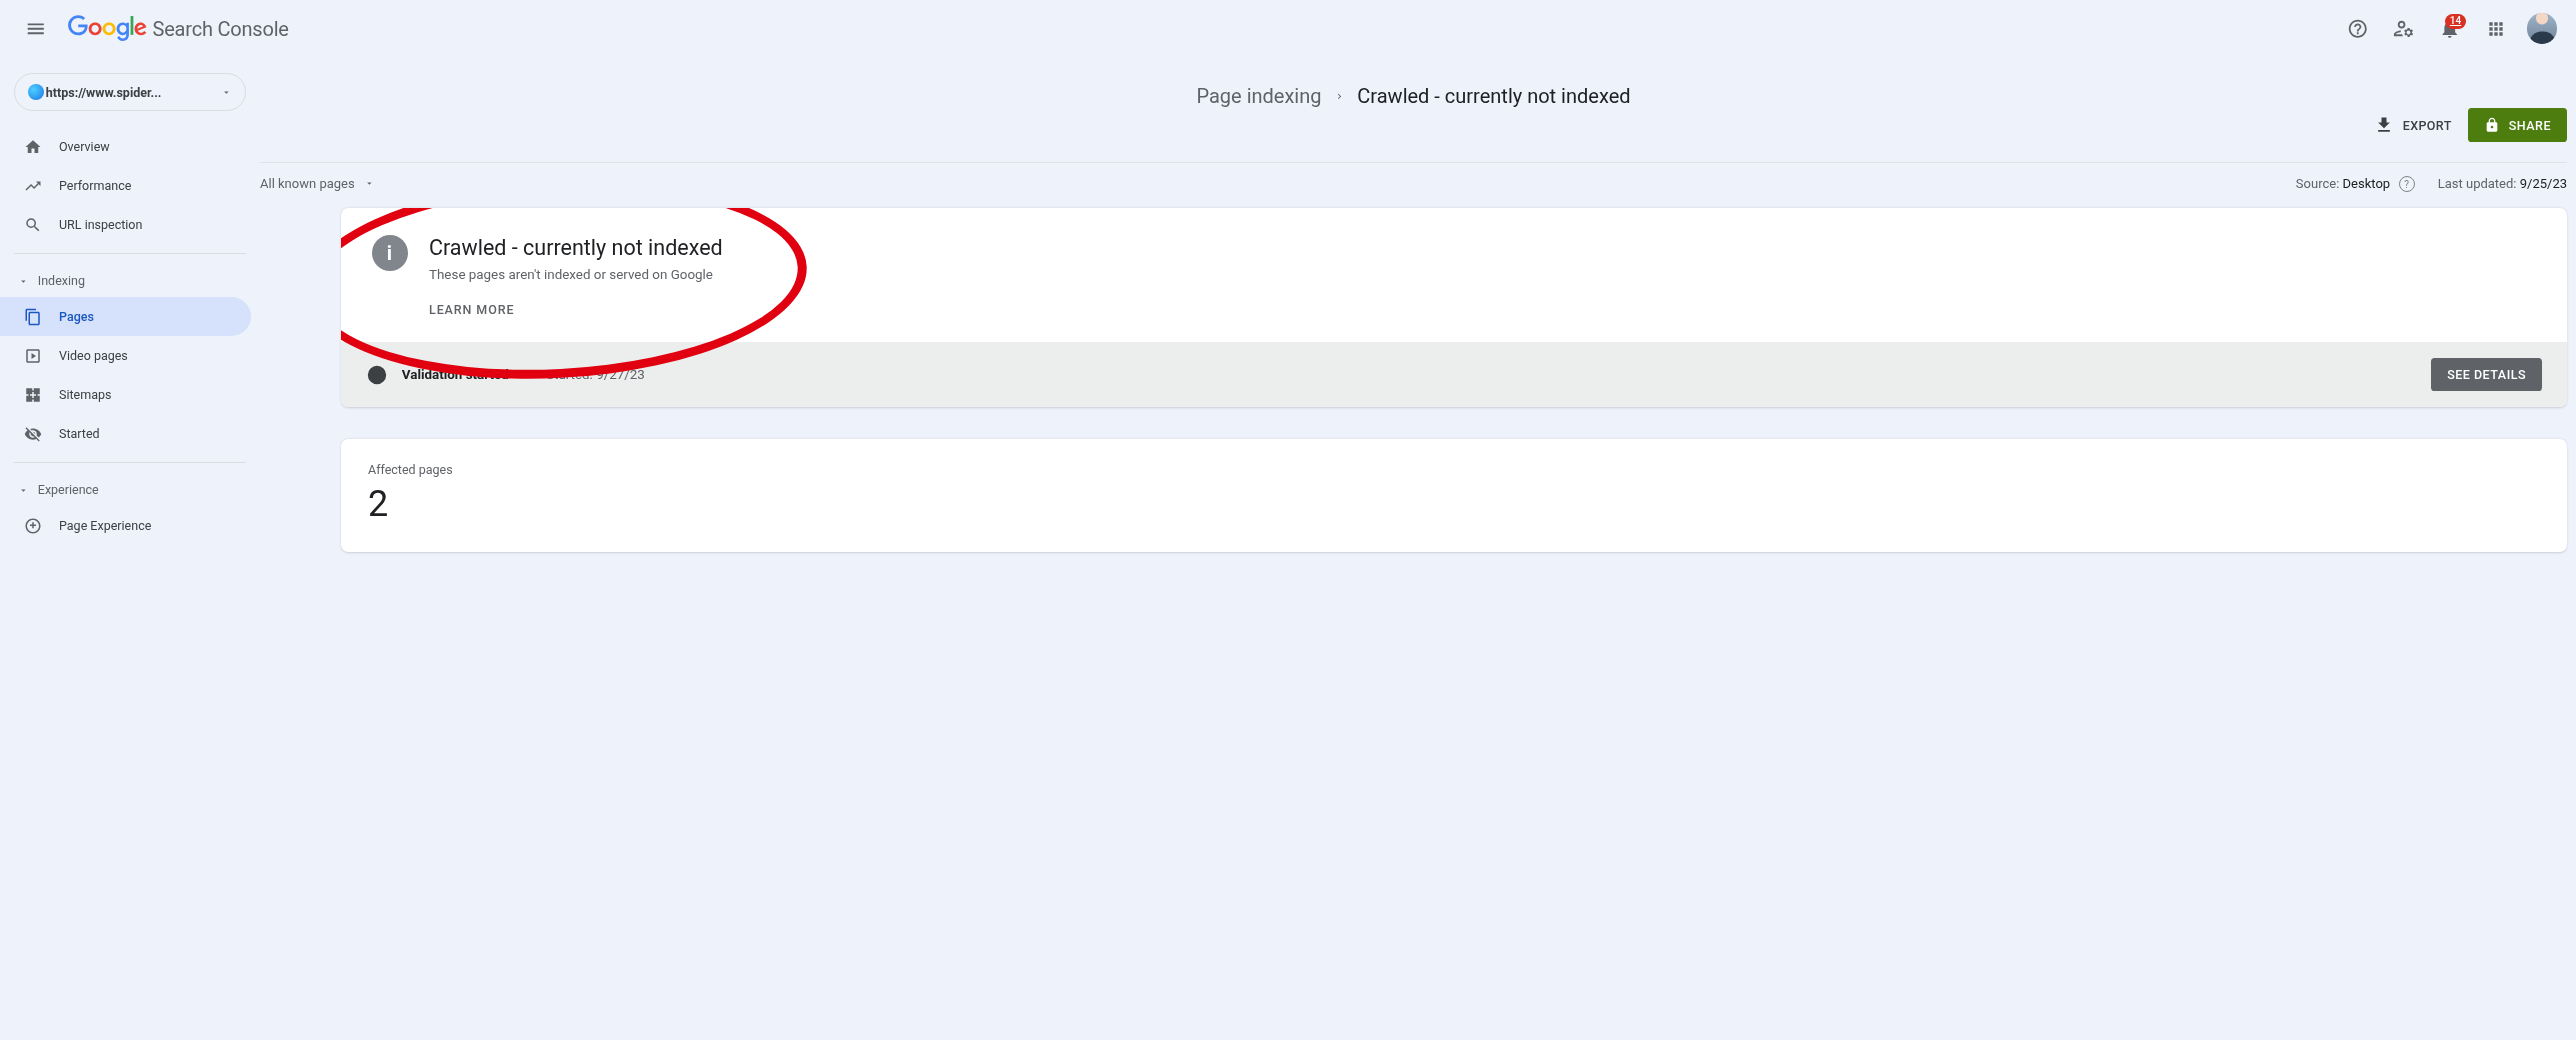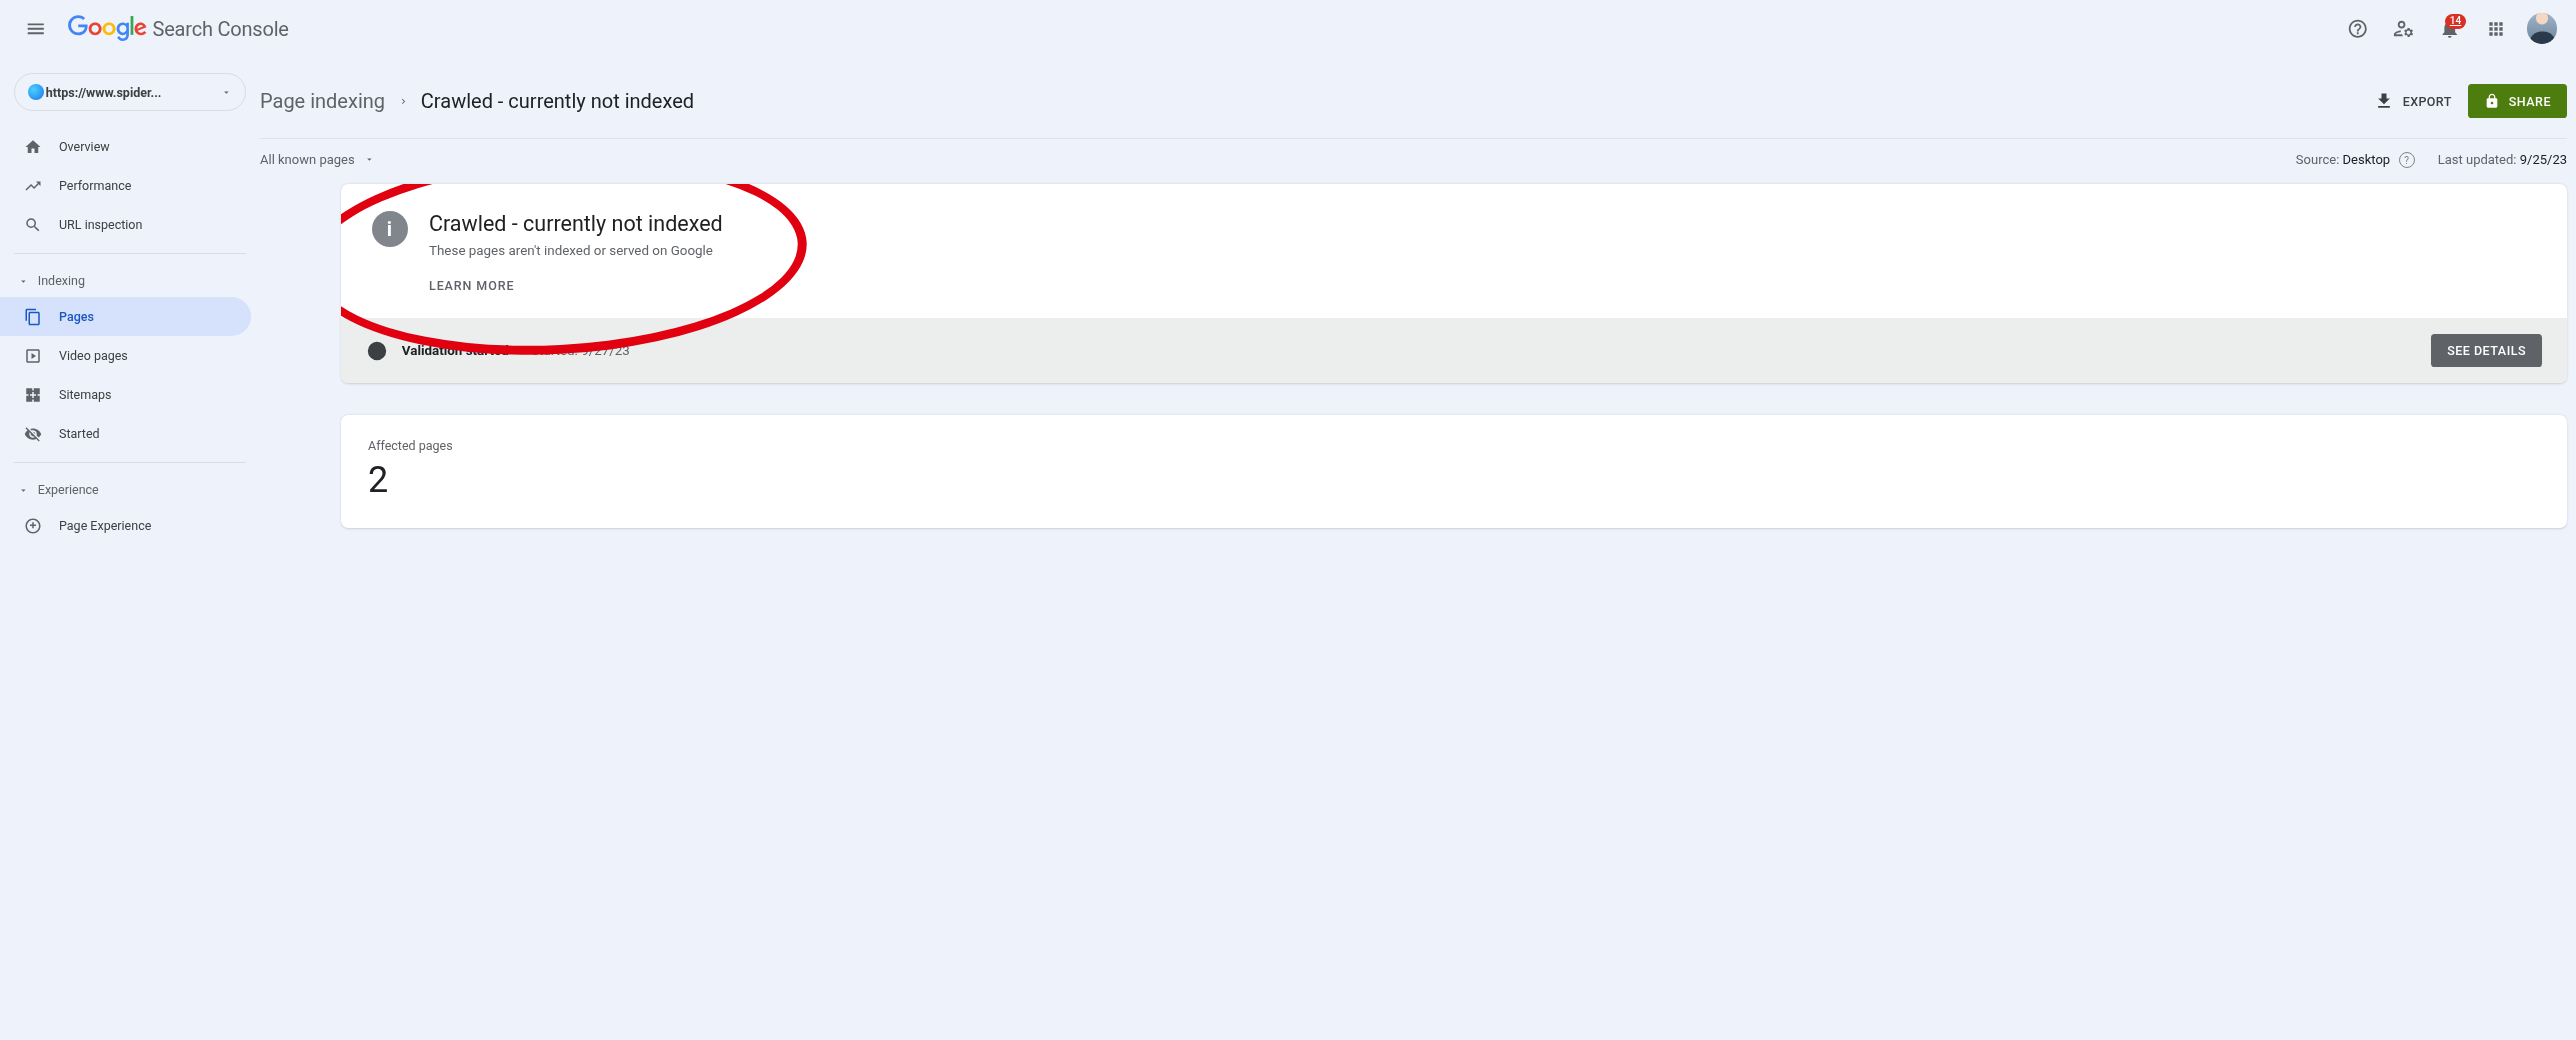--- a/index.html
+++ b/index.html
@@ -34,21 +34,21 @@
   .nav-item { height:39px; display:flex; align-items:center; gap:16px; padding: 0 20px 0 23px; font-size:12.5px; color:#3c4043; cursor:pointer; border-radius: 0 20px 20px 0; margin-right:9px;}
   .nav-item.active { background:#d6e2fb; color:#1a57c2; font-weight:500;}
   .nav-item .nicon { width:20px; display:flex; align-items:center; justify-content:center; color:#5f6368;}
   .nav-item.active .nicon { color:#1a57c2;}
   .nav-hr { border:none; border-top:0.9px solid #dadce0; margin: 9px 14.3px; }
   .nav-section { height:34px; display:flex; align-items:center; gap:9px; padding-left:18px; color:#5f6368; font-size:12.5px; cursor:pointer;}
   .nav-section .chev { transform:translateY(0.9px);}
 
   
   .main { flex:1; padding: 0 9px 0 0; overflow:auto; }
-  .page-head-row { display:flex; align-items:center; padding: 27px 0 20px 0; }
+  .page-head-row { display:flex; align-items:center; padding: 27px 0 20px 0; flex-direction: column; }
   .breadcrumb { display:flex; align-items:center; gap:12.5px; font-size:20px; color:#5f6368;}
   .breadcrumb .current { color:#202124;}
   .head-actions { margin-left:auto; display:flex; align-items:center; gap:16px;}
   .export-btn { display:flex; align-items:center; gap:9px; color:#3c4043; font-size:12.5px; font-weight:500; letter-spacing:0.4px; cursor:pointer;}
   .share-btn { background:#4d7c0f; color:#fff; height:34px; border-radius:3.6px; padding:0 16px; display:flex; align-items:center; gap:9px; font-size:12.5px; font-weight:500; letter-spacing:0.5px; cursor:pointer;}
   .divider-line { border:none; border-top:0.9px solid #dfe3e8; }
 
   .filter-row { display:flex; align-items:center; padding: 12.5px 0 16px 0; font-size:13px;}
   .filter { color:#5f6368; display:flex; align-items:center; gap:9px; cursor:pointer;}
   .source-info { margin-left:auto; color:#5f6368; display:flex; gap:23px; align-items:center;}
@@ -60,21 +60,21 @@
   .card { background:#fff; border-radius:7.2px; box-shadow: 0 0.9px 1.8px rgba(60,64,67,0.12), 0 0.9px 2.7px rgba(60,64,67,0.08); overflow:hidden; position:relative;}
   .info-card { padding-bottom: 0; }
   .info-top { padding: 27px 30.5px 25px 30.5px; display:flex; gap:21.5px; align-items:flex-start;}
   .info-icon { width:36px; height:36px; border-radius:50%; background:#80868b; color:#fff; display:flex; align-items:center; justify-content:center; font-size:20px; font-weight:700; flex-shrink:0;}
   .info-title { font-size:21.5px; color:#202124; margin-bottom:7.2px;}
   .info-sub { font-size:13.4px; color:#5f6368; margin-bottom:20px;}
   .learn-more { font-size:12.5px; font-weight:500; letter-spacing:0.9px; color:#5f6368; cursor:pointer;}
   .validation-bar { background:#eceded; display:flex; align-items:center; padding: 16px 25px; gap:14.3px;}
   .vclock { width:21.5px; height:21.5px; display:flex; align-items:center; justify-content:center;}
   .vstatus { font-weight:700; color:#202124; font-size:13.4px;}
-  .vstarted { color:#5f6368; font-size:13.4px; margin-left:8px;}
+  .vstarted { color:#5f6368; font-size:13.4px; margin-left:23px;}
   .see-details { margin-left:auto; background:#5f6368; color:#fff; font-size:12.5px; font-weight:500; letter-spacing:0.5px; padding: 9px 16px; border-radius:3.6px; cursor:pointer;}
 
   .affected-card { margin-top: 32px; padding: 23px 27px 27px 27px;}
   .aff-label { color:#5f6368; font-size:12.5px; margin-bottom:5.4px;}
   .aff-num { font-size:36px; color:#202124; font-weight:400;}
 
   
   .annot { position:absolute; border: 9px solid #e1000f; border-radius: 50%; pointer-events:none; z-index:50; }
 
   

